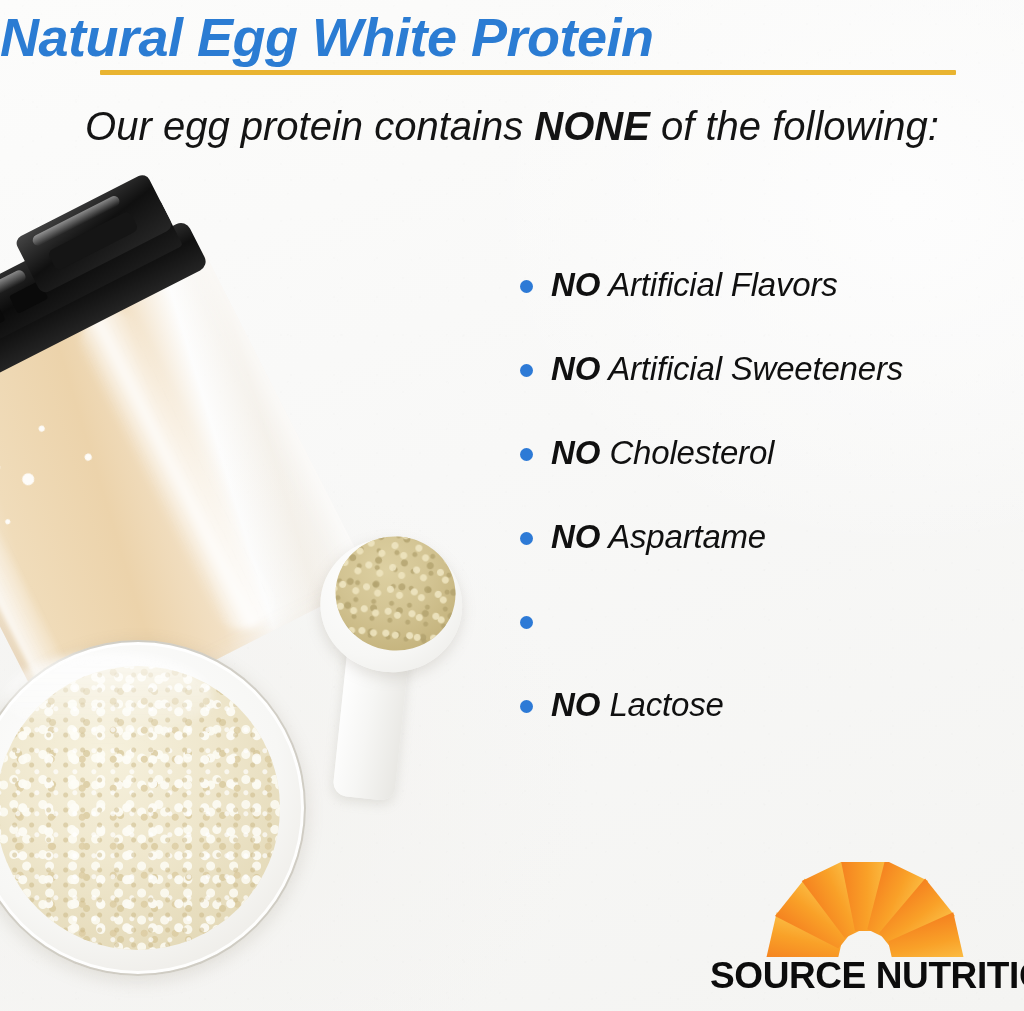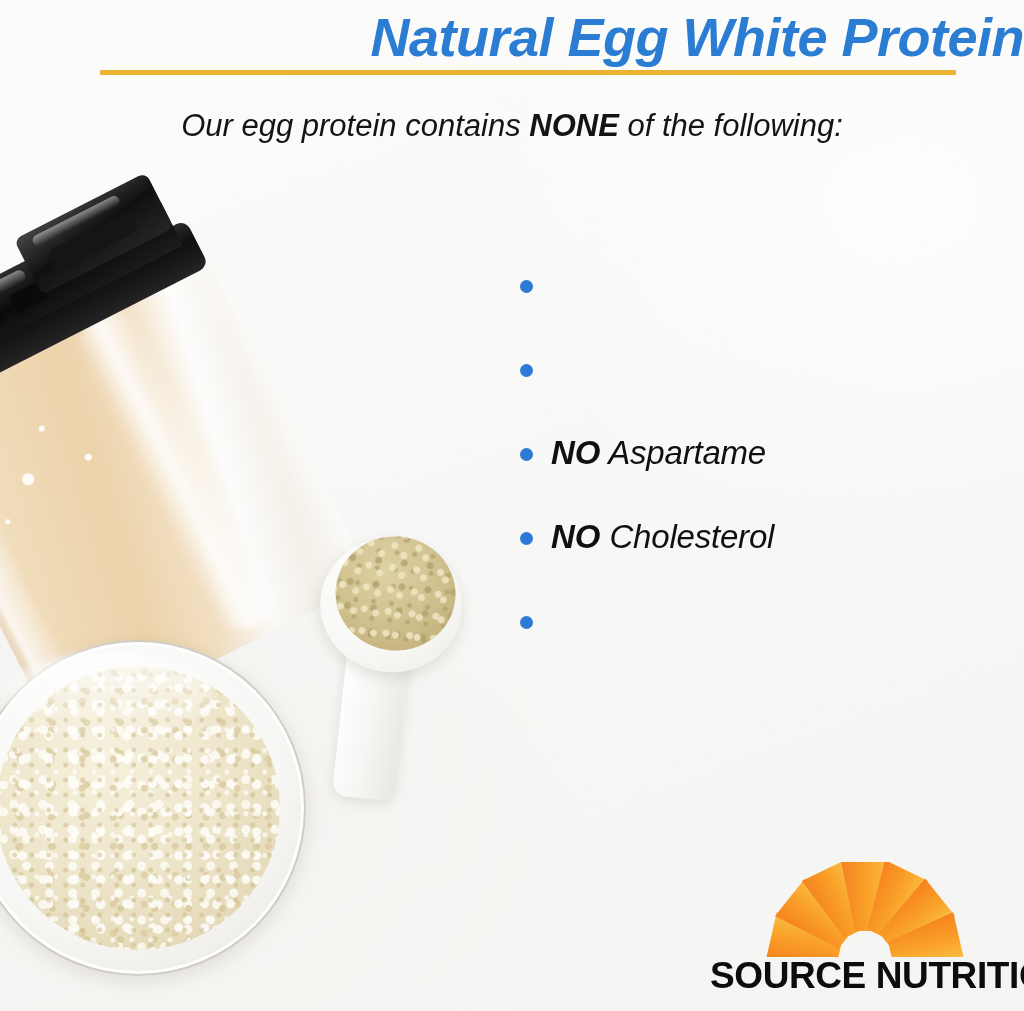--- a/index.html
+++ b/index.html
@@ -36,21 +36,21 @@
       radial-gradient(circle at 43% 12%, rgba(0,0,0,.015) 0 1px, transparent 1px),
       radial-gradient(circle at 77% 62%, rgba(0,0,0,.016) 0 1px, transparent 1px),
       radial-gradient(circle at 61% 88%, rgba(0,0,0,.014) 0 1px, transparent 1px);
     background-size: 37px 41px, 53px 47px, 43px 39px, 61px 57px;
   }
 
   
   .headline-wrap {
     position: absolute;
     left: 0; right: 0; top: 4px;
-    text-align: right;
+    text-align: left;
   }
   .headline {
     font-size: 54px;
     line-height: 66px;
     font-style: italic;
     font-weight: bold;
     letter-spacing: -0.5px;
     color: #2B7CD3;
     white-space: nowrap;
   }
@@ -61,21 +61,21 @@
     width: 856px;
     height: 5px;
     background: #E9B431;
     border-radius: 1px;
   }
   .subhead {
     position: absolute;
     left: 0; right: 0;
     top: 104px;
     text-align: center;
-    font-size: 31px;
+    font-size: 40px;
     line-height: 44px;
     font-style: italic;
     color: #141414;
     white-space: nowrap;
   }
   .subhead b {
     font-weight: bold;
     font-style: italic;
   }
 
@@ -383,41 +383,47 @@
   <div class="headline-rule"></div>
 
   <div class="subhead">
     <span>Our egg protein contains </span><b>NONE</b><span> of the following:</span>
   </div>
 
   <div class="bullets">
 
     <div class="bullet-row">
       <span class="dot"></span>
-    </div>
-
-    <div class="bullet-row">
-      <span class="dot"></span>
-    </div>
-
+      <span class="bullet-text"><span class="no">NO</span><span> Artificial Flavors</span></span>
+    </div>
+
+    <div class="bullet-row">
+      <span class="dot"></span>
+      <span class="bullet-text"><span class="no">NO</span><span> Artificial Sweeteners</span></span>
+    </div>
+
+
+    <div class="bullet-row">
+      <span class="dot"></span>
+      <span class="bullet-text"><span class="no">NO</span><span> Cholesterol</span></span>
+    </div>
 
     <div class="bullet-row">
       <span class="dot"></span>
       <span class="bullet-text"><span class="no">NO</span><span> Aspartame</span></span>
     </div>
 
     <div class="bullet-row">
       <span class="dot"></span>
-      <span class="bullet-text"><span class="no">NO</span><span> Cholesterol</span></span>
-    </div>
-
-    <div class="bullet-row">
-      <span class="dot"></span>
-    </div>
-
+    </div>
+
+    <div class="bullet-row">
+      <span class="dot"></span>
+      <span class="bullet-text"><span class="no">NO</span><span> Lactose</span></span>
+    </div>
 
   </div>
 
   <div class="logo">
     <svg class="sunburst" viewBox="0 0 330 95">
       <defs>
         <linearGradient id="rayGrad" x1="0" y1="0" x2="0" y2="1">
           <stop offset="0%" stop-color="#F58220"></stop>
           <stop offset="55%" stop-color="#F9A128"></stop>
           <stop offset="100%" stop-color="#FBBE45"></stop>

